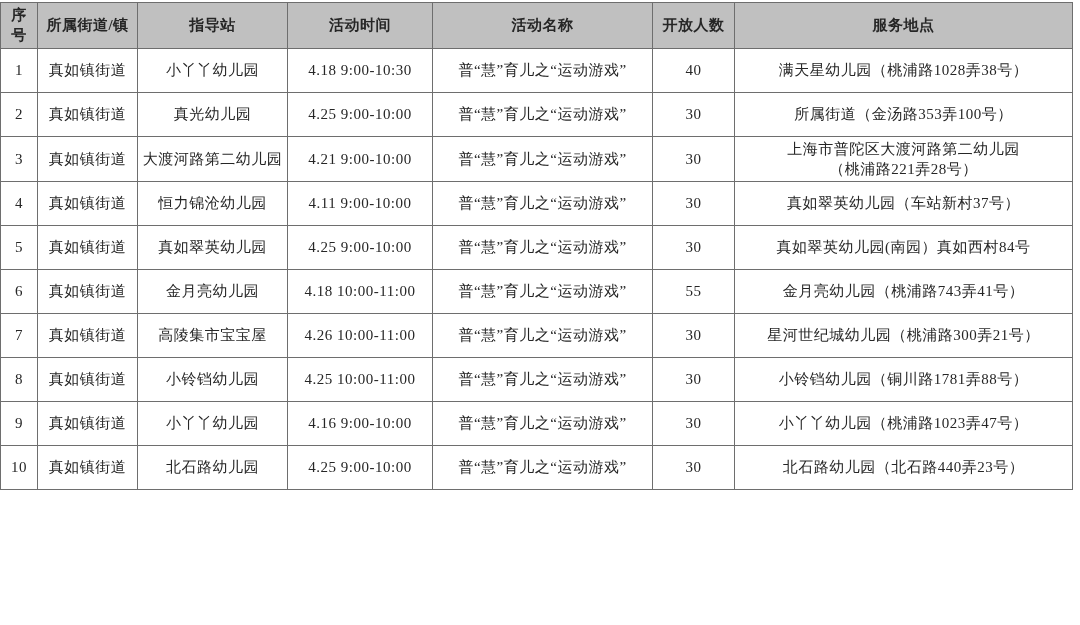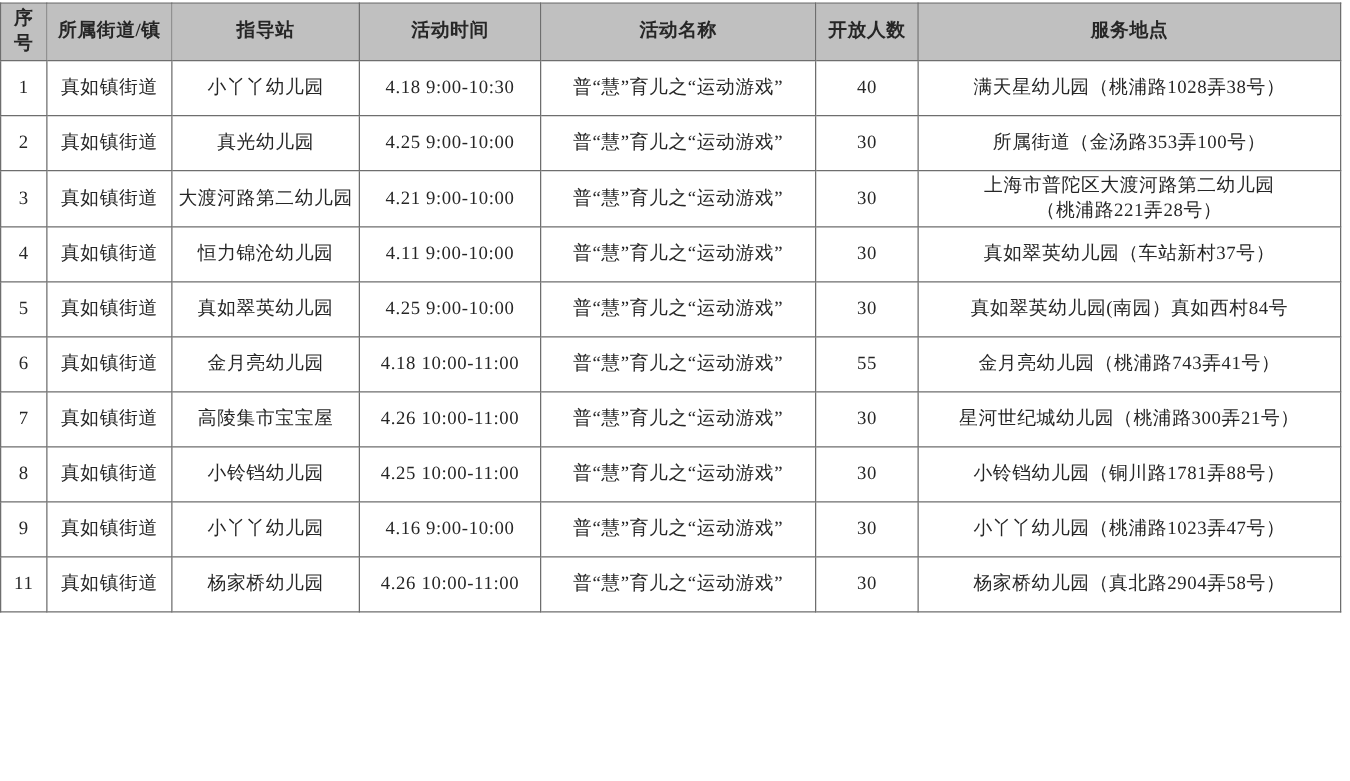--- a/index.html
+++ b/index.html
@@ -158,23 +158,23 @@
         <tr>
           <td>9</td>
           <td>真如镇街道</td>
           <td>小丫丫幼儿园</td>
           <td>4.16 9:00-10:00</td>
           <td>普“慧”育儿之“运动游戏”</td>
           <td>30</td>
           <td>小丫丫幼儿园（桃浦路1023弄47号）</td>
         </tr>
         <tr>
-          <td>11</td>
+          <td>10</td>
           <td>真如镇街道</td>
-          <td>杨家桥幼儿园</td>
-          <td>4.26 10:00-11:00</td>
+          <td>北石路幼儿园</td>
+          <td>4.25 9:00-10:00</td>
           <td>普“慧”育儿之“运动游戏”</td>
           <td>30</td>
-          <td>杨家桥幼儿园（真北路2904弄58号）</td>
+          <td>北石路幼儿园（北石路440弄23号）</td>
         </tr>
       </tbody>
   </table>
 </div>
 
 </body></html>

